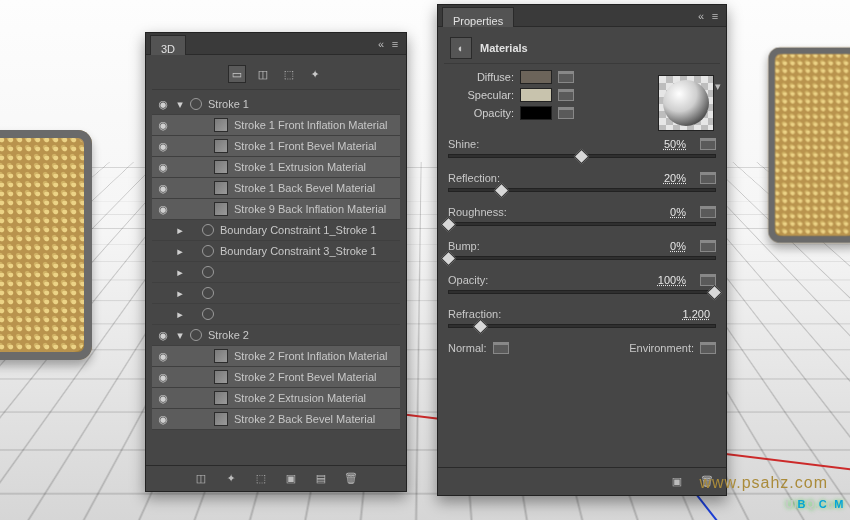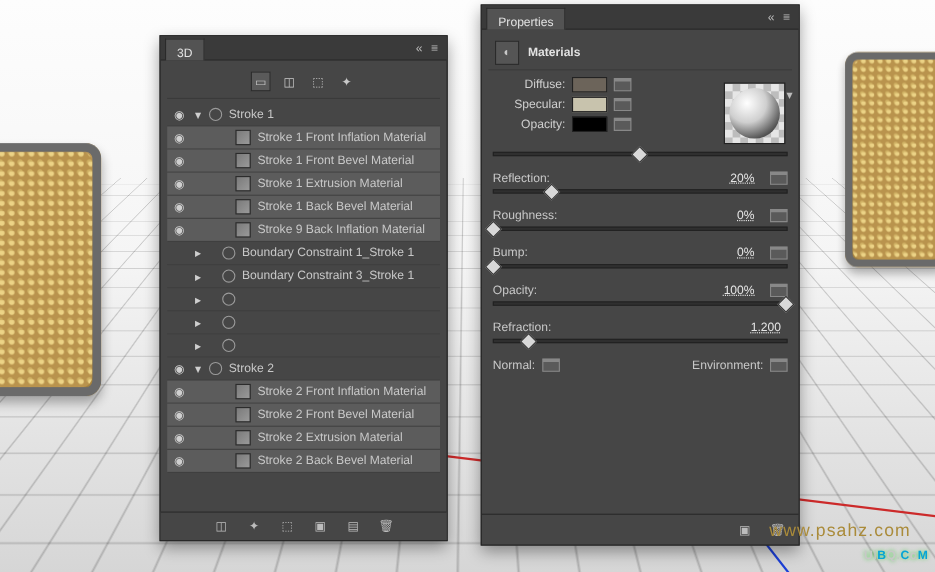--- a/index.html
+++ b/index.html
@@ -243,20 +243,27 @@
         </div>
         <div class="swatchRow">
           <span class="swLabel">Opacity:</span>
           <span class="swatch" style="background:#000000"></span>
           <span class="folder"></span>
         </div>
       </div>
     <div style="height:8px"></div>
     <div id="sliders">
         <div class="sliderBlock">
+          <div class="sliderTop">
+            <span>Shine:</span>
+            <span style="display:flex;align-items:center;gap:8px">
+              <span class="sval">50%</span>
+              <span class="folder"></span>
+            </span>
+          </div>
           <div class="track">
             <div class="thumb" style="left:calc(50% - 6px)"></div>
           </div>
         </div>
         <div class="sliderBlock">
           <div class="sliderTop">
             <span>Reflection:</span>
             <span style="display:flex;align-items:center;gap:8px">
               <span class="sval">20%</span>
               <span class="folder"></span>

